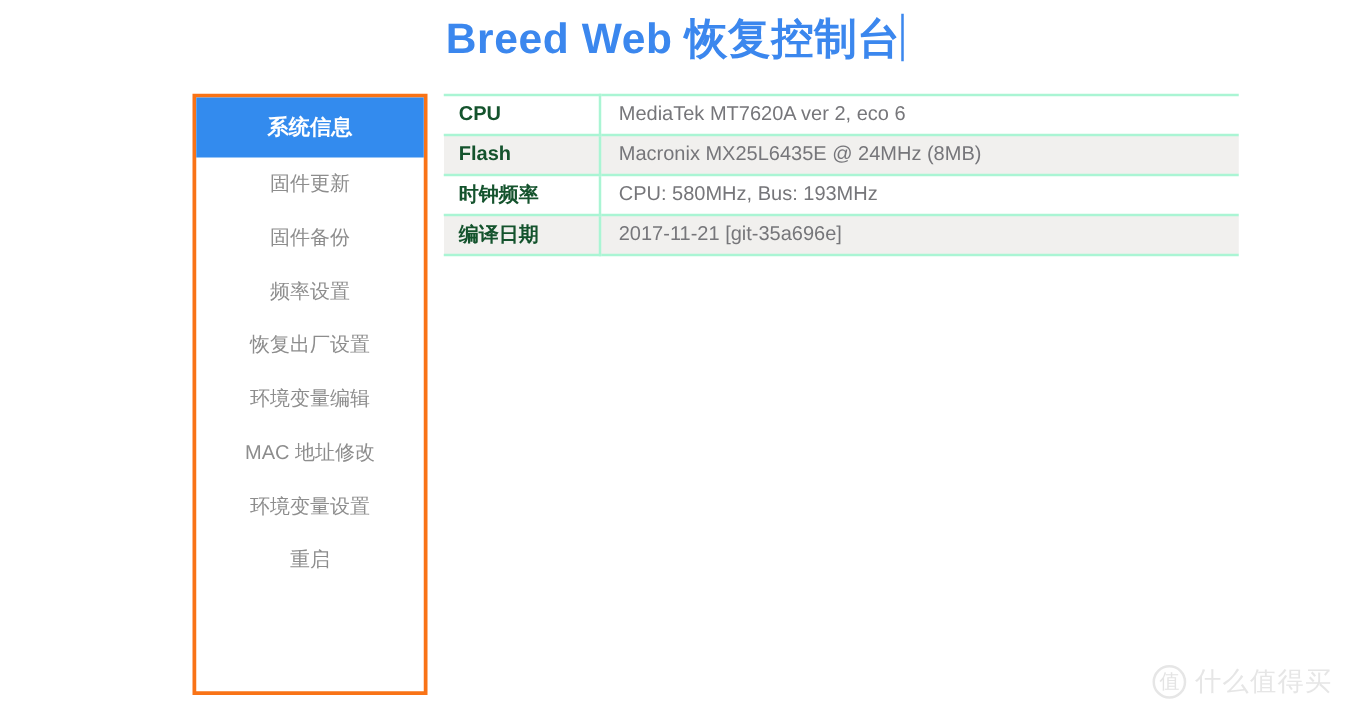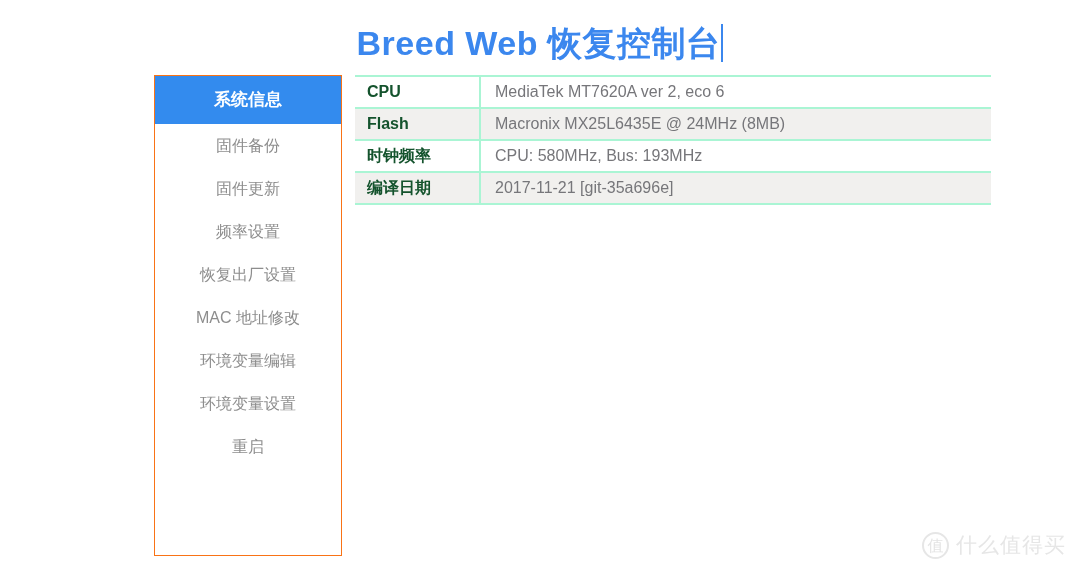--- a/index.html
+++ b/index.html
@@ -13,21 +13,21 @@
     background: #ffffff;
     font-family: "Liberation Sans", "DejaVu Sans", sans-serif;
     overflow: hidden;
     position: relative;
   }
 
   
   .page-title {
     position: absolute;
     left: 0;
-    top: 20px;
+    top: 8px;
     width: 1080px;
     text-align: center;
     font-size: 34px;
     font-weight: bold;
     color: #3b87ee;
     letter-spacing: 0.5px;
     line-height: 46px;
     white-space: nowrap;
   }
   .title-caret {
@@ -39,21 +39,21 @@
     margin-left: 1px;
   }
 
   
   .sidebar {
     position: absolute;
     left: 154px;
     top: 75px;
     width: 188px;
     height: 481px;
-    border: 1px solid #f97316;
+    border: 3px solid #f97316;
     box-sizing: border-box;
     background: #ffffff;
   }
   .nav-item {
     display: block;
     width: 100%;
     box-sizing: border-box;
     text-align: center;
     font-size: 16px;
     color: #8d8d8d;
@@ -136,26 +136,26 @@
 </style>
 </head>
 <body>
 
 <div class="page-title">
   <span>Breed Web 恢复控制台</span><span class="title-caret"></span>
 </div>
 
 <nav class="sidebar">
   <a class="nav-item active first" href="#"><span>系统信息</span></a>
+  <a class="nav-item" href="#"><span>固件更新</span></a>
   <a class="nav-item" href="#"><span>固件备份</span></a>
-  <a class="nav-item" href="#"><span>固件更新</span></a>
   <a class="nav-item" href="#"><span>频率设置</span></a>
   <a class="nav-item" href="#"><span>恢复出厂设置</span></a>
+  <a class="nav-item" href="#"><span>环境变量编辑</span></a>
   <a class="nav-item" href="#"><span>MAC 地址修改</span></a>
-  <a class="nav-item" href="#"><span>环境变量编辑</span></a>
   <a class="nav-item" href="#"><span>环境变量设置</span></a>
   <a class="nav-item" href="#"><span>重启</span></a>
 </nav>
 
 <table class="info-table">
   <tbody>
     <tr>
       <td class="label">CPU</td>
       <td class="value">MediaTek MT7620A ver 2, eco 6</td>
     </tr>

